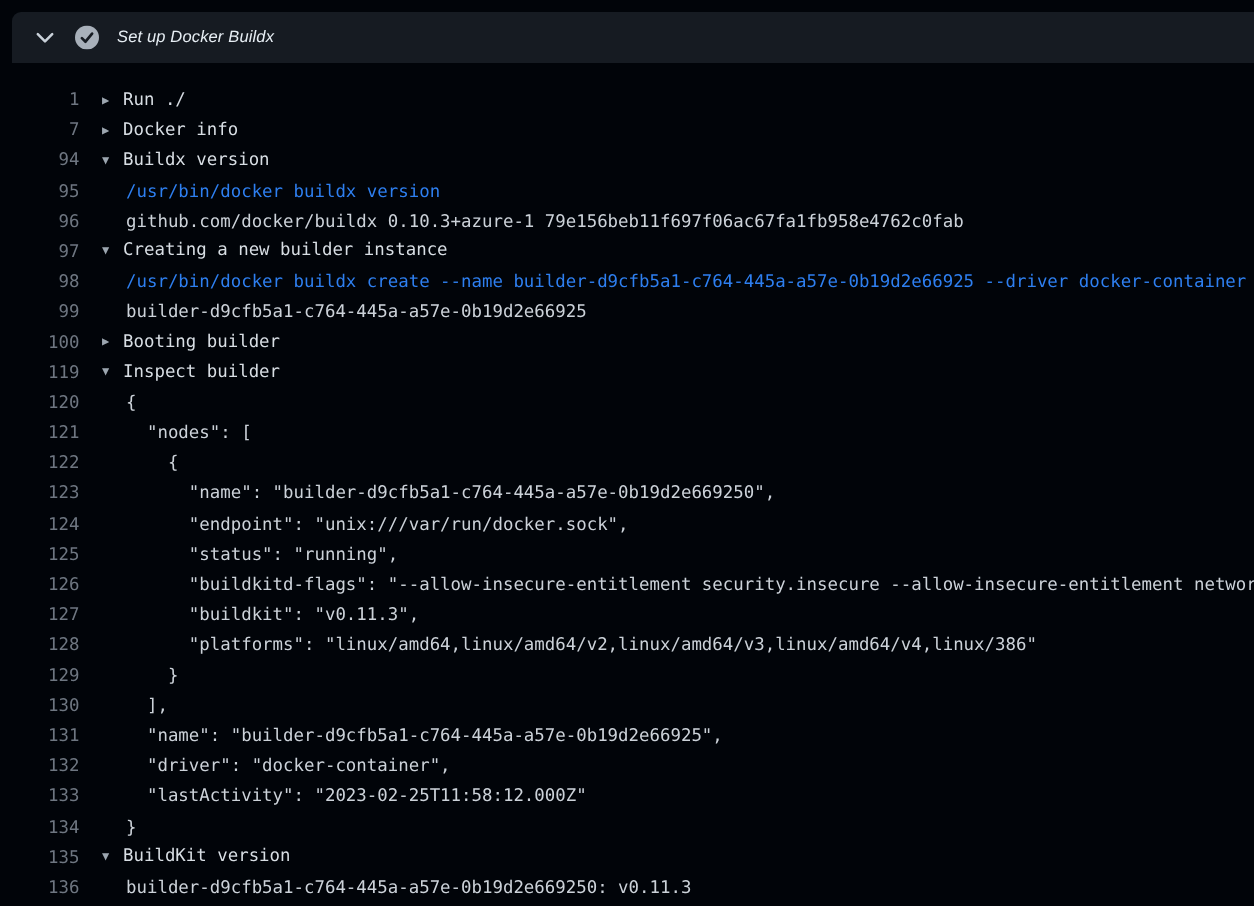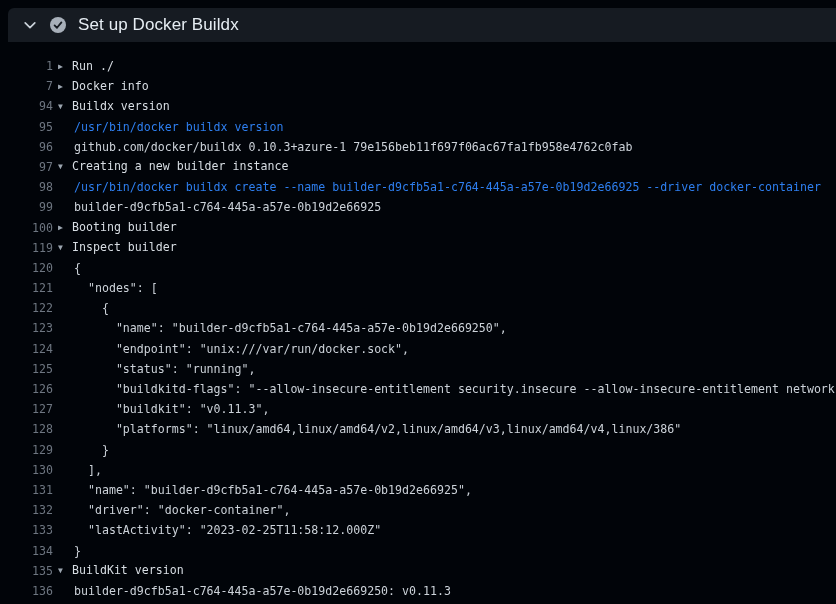--- a/index.html
+++ b/index.html
@@ -25,23 +25,24 @@
     border-radius:6px 0 0 0;
     display:flex;
     align-items:center;
     padding:0 12px 0 14px;
     cursor:pointer;
   }
   .step-header .chev{display:flex;align-items:center;margin-right:12px;}
   .step-header .status{display:flex;align-items:center;margin-right:12px;}
   .step-title{
     color:var(--title-color);
-    font-size:17px;
+    font-size:11px;
     font-weight:500;
     letter-spacing:.1px;
+    font-style:italic;
   }
 
   .log{
     padding-top:14px;
     font-family:"DejaVu Sans Mono","Liberation Mono",monospace;
     font-size:11.6px;
     white-space:pre;
   }
   .line{
     display:flex;
@@ -51,21 +52,21 @@
   }
   .num{
     width:53px;
     flex:0 0 53px;
     text-align:right;
     color:var(--num-color);
     text-decoration:none;
     cursor:pointer;
   }
   .body{
-    margin-left:5px;
+    margin-left:15px;
     white-space:pre;
     overflow:hidden;
     flex:1 1 auto;
   }
   .body.output, .body.command{padding-left:16px;color:var(--output-color);}
   .body.command{color:var(--command-color);}
   .body.group-open, .body.group-closed{color:var(--group-color);cursor:pointer;}
   .arrow{
     display:inline-block;
     width:14px;

